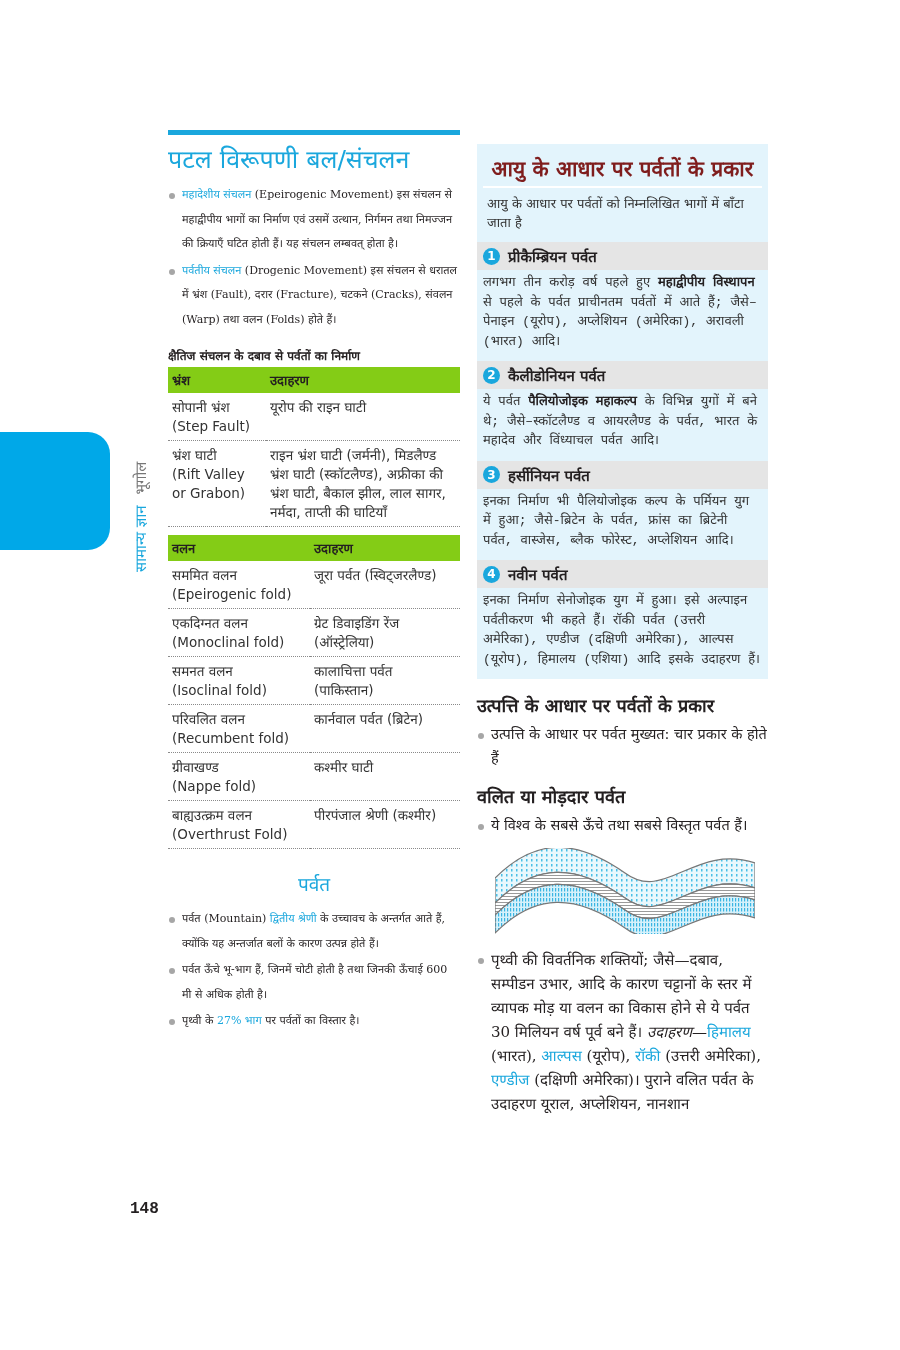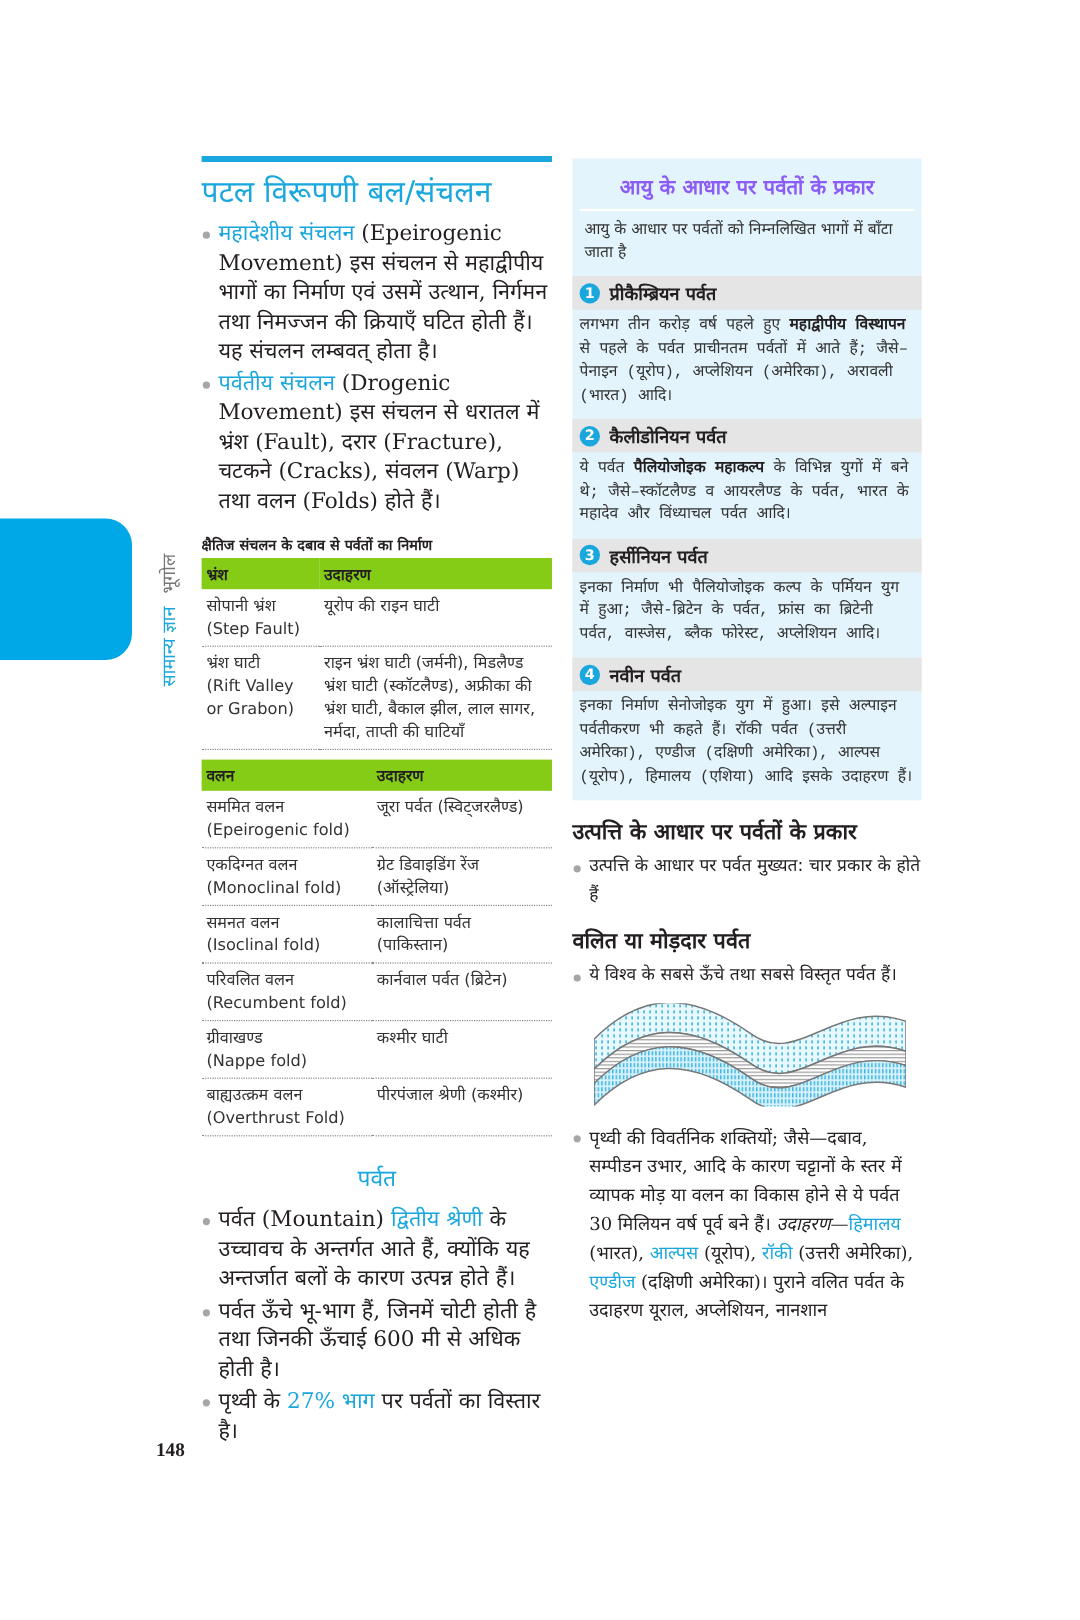--- a/index.html
+++ b/index.html
@@ -20,21 +20,21 @@
 
   
   .left-col { position: absolute; left: 168px; top: 130px; width: 292px; }
   .topbar { height: 5px; background: #1aa7dd; margin-bottom: 8px; }
   .h1 {
     font-family: "DejaVu Sans", sans-serif; font-weight: normal; color: #1aa7dd;
     font-size: 25px; line-height: 34px; margin-bottom: 6px;
   }
   ul.bullets { list-style: none; }
   ul.bullets li {
-    position: relative; padding-left: 14px; font-size: 18px; line-height: 24.5px;
+    position: relative; padding-left: 14px; font-size: 11px; line-height: 24.5px;
     margin-bottom: 2px; color: #231f20;
   }
   ul.bullets li::before {
     content: ""; position: absolute; left: 1px; top: 10px; width: 6px; height: 6px;
     border-radius: 50%; background: #a6a6a6;
   }
   .blue { color: #1aa7dd; }
   .h3 {
     font-family: "DejaVu Sans", sans-serif; font-weight: bold; font-size: 12px;
     line-height: 21px; margin: 14px 0 0 0; color: #231f20;
@@ -49,29 +49,29 @@
     border-bottom: 1.5px dotted #8a8a8a;
   }
   table.tbl .c1 { width: 98px; }
   table.tbl2 .c1 { width: 142px; }
   .tbl-gap { height: 8px; }
 
   .h1b { margin-top: 18px; font-size: 19px; text-align: center; }
 
   .page-num {
     position: absolute; left: 130px; top: 1200px;
-    font-family: Liberation Serif, serif; font-weight: bold; font-size: 16px; color: #231f20;
+    font-family: Liberation Mono, monospace; font-weight: bold; font-size: 16px; color: #231f20;
   }
 
   
   .right-col { position: absolute; left: 477px; top: 132px; width: 291px; }
   .box { background: #e3f4fc; }
   .box-title {
-    font-family: "DejaVu Sans", sans-serif; font-weight: bold; color: #8b5cf6;
-    font-size: 17px; text-align: center; padding: 14px 0 4px 0; line-height: 22px;
+    font-family: "DejaVu Sans", sans-serif; font-weight: bold; color: #7f1d1d;
+    font-size: 21px; text-align: center; padding: 14px 0 4px 0; line-height: 22px; margin-top: 12px;
   }
   .box-rule { height: 2px; background: #fff; margin: 2px 6px 0 6px; }
   .box-intro {
     font-family: "DejaVu Sans", sans-serif; font-size: 13px; line-height: 19px;
     color: #333; padding: 6px 10px 10px 10px;
   }
   .box-head {
     background: #e5e5e5; display: flex; align-items: center; padding: 4px 6px;
     font-family: "DejaVu Sans", sans-serif; font-weight: bold; font-size: 15px; color: #231f20;
     height: 28px;

